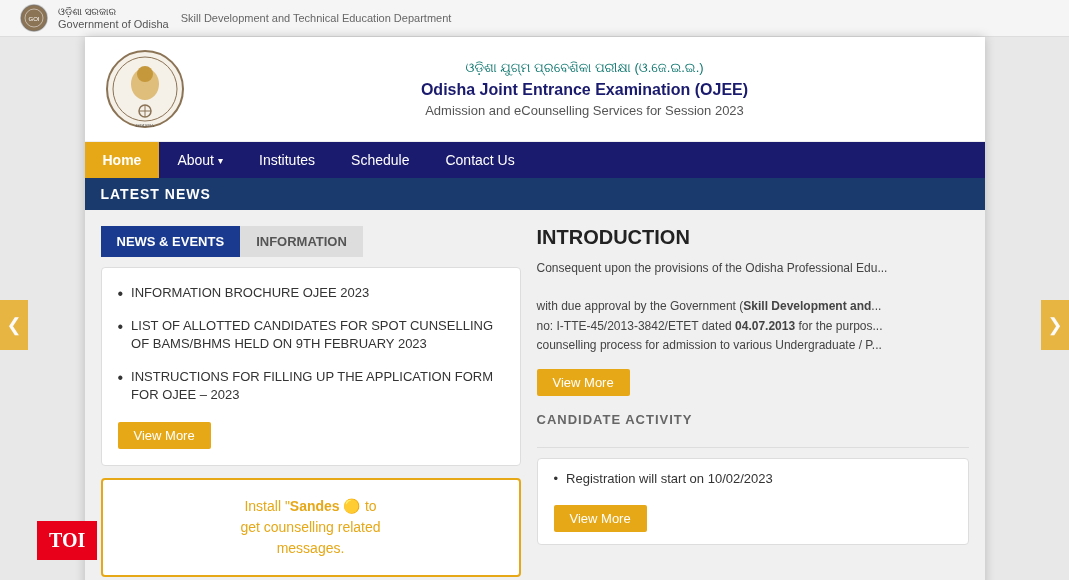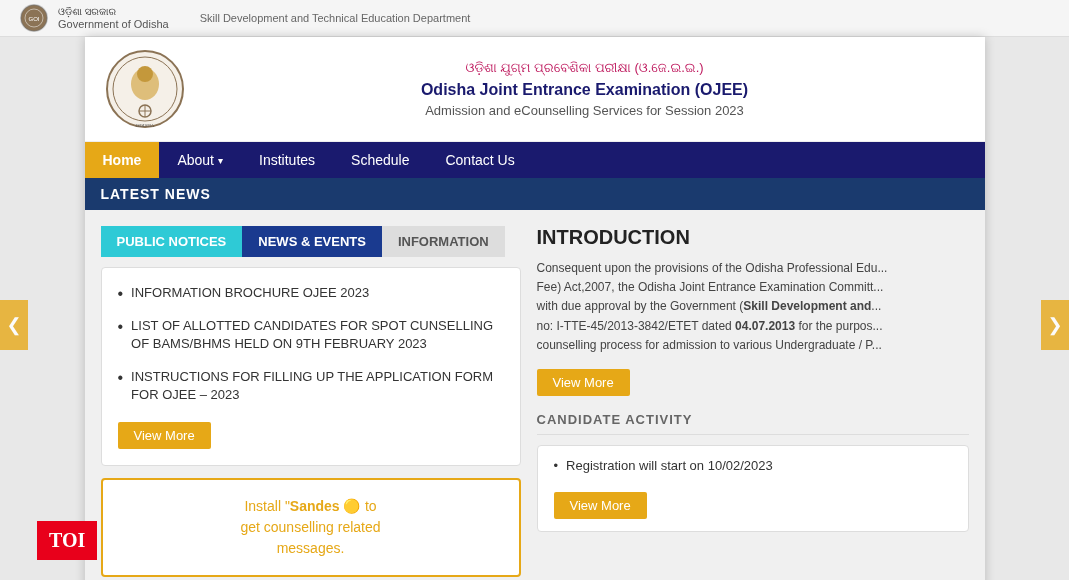--- a/index.html
+++ b/index.html
@@ -59,21 +59,21 @@
     .header-logo svg {
       width: 80px;
       height: 80px;
     }
     .header-text {
       flex: 1;
       text-align: center;
     }
     .header-odia {
       font-size: 13px;
-      color: #be185d;
+      color: #0f766e;
       margin-bottom: 4px;
     }
     .header-title {
       font-size: 16px;
       font-weight: bold;
       color: #1a1a6e;
       line-height: 1.2;
     }
     .header-subtitle {
       font-size: 13px;
@@ -217,21 +217,21 @@
 
     .candidate-activity {
       margin-top: 16px;
     }
     .candidate-title {
       font-size: 13px;
       color: #666;
       font-weight: bold;
       letter-spacing: 1px;
       border-bottom: 1px solid #ddd;
-      padding-bottom: 7px;
+      padding-bottom: 20px;
       margin-bottom: 10px;
     }
     .candidate-box {
       background: white;
       border: 1px solid #ddd;
       border-radius: 4px;
       padding: 12px 16px;
     }
     .candidate-item {
       display: flex;
@@ -280,21 +280,21 @@
     <svg width="28" height="28" viewBox="0 0 28 28">
       <circle cx="14" cy="14" r="13" fill="#8B7355" stroke="#666" stroke-width="0.5"></circle>
       <circle cx="14" cy="14" r="9" fill="none" stroke="#fff" stroke-width="0.5"></circle>
       <text x="14" y="17" text-anchor="middle" font-size="6" fill="#fff">GOI</text>
     </svg>
   </div>
   <div class="gov-bar-text">
     <span>ଓଡ଼ିଶା ସରକାର</span>
     <span>Government of Odisha</span>
   </div>
-  <span style="margin-left:21px; color:#666;">Skill Development and Technical Education Department</span>
+  <span style="margin-left:2px; color:#666;">Skill Development and Technical Education Department</span>
 </div>
 
 <div class="main-wrapper">
 
   <div class="header">
     <div class="header-logo">
       <svg width="80" height="80" viewBox="0 0 80 80">
         <circle cx="40" cy="40" r="38" fill="#f5f0e8" stroke="#8B7355" stroke-width="2"></circle>
         <circle cx="40" cy="40" r="32" fill="none" stroke="#8B7355" stroke-width="1"></circle>
 
@@ -328,21 +328,20 @@
 
   <div class="latest-news-bar">
     <span>LATEST NEWS</span>
   </div>
 
   <div class="content-area">
 
     <div class="left-panel">
 
       <div class="tabs">
-        <button class="tab active-cyan">PUBLIC NOTICES</button>
         <button class="tab active-blue">NEWS &amp; EVENTS</button>
         <button class="tab">INFORMATION</button>
       </div>
 
       <div class="notices-box">
         <div class="notice-item">
           <span class="notice-bullet">•</span>
           <span>INFORMATION BROCHURE OJEE 2023</span>
         </div>
         <div class="notice-item">
@@ -362,21 +361,21 @@
           <span>get counselling related</span><br>
           <span>messages.</span>
         </div>
       </div>
     </div>
 
     <div class="right-panel">
       <div class="intro-title">INTRODUCTION</div>
       <div class="intro-text">
         <span>Consequent upon the provisions of the Odisha Professional Edu...</span><br>
-        <span>Fee) Act,2007, the Odisha Joint Entrance Examination Committ...</span><br>
+        <br>
         <span>with due approval by the Government (</span><span class="bold">Skill Development and</span><span>...</span><br>
         <span>no: I-TTE-45/2013-3842/ETET dated </span><span class="bold">04.07.2013</span><span> for the purpos...</span><br>
         <span>counselling process for admission to various Undergraduate / P...</span>
       </div>
       <button class="view-more-btn">View More</button>
 
       <div class="candidate-activity">
         <div class="candidate-title">CANDIDATE ACTIVITY</div>
         <div class="candidate-box">
           <div class="candidate-item">

